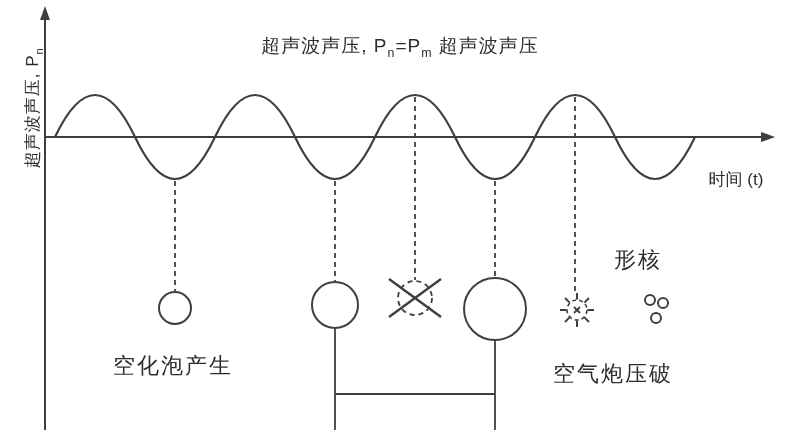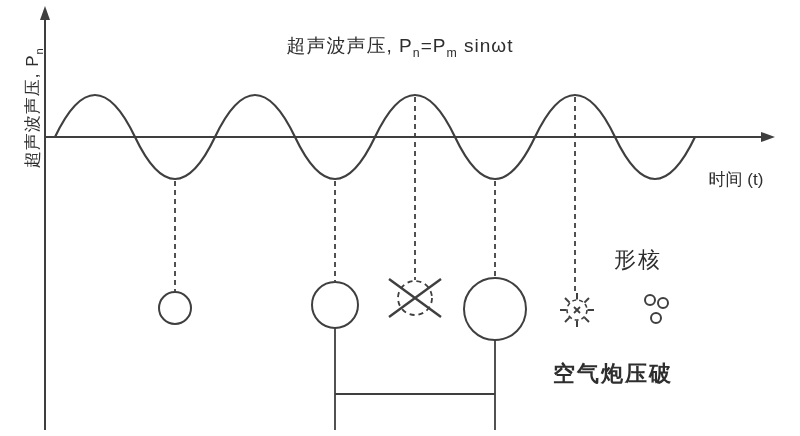--- a/index.html
+++ b/index.html
@@ -51,21 +51,21 @@
     text-align: center;
     transform: rotate(-90deg);
     transform-origin: center;
     font-size: 17px;
     white-space: nowrap;
     letter-spacing: 1px;
   }
   sub { font-size: 0.65em; }
   .lbl-generation { left: 173px; top: 351px; }
   .lbl-growth     { left: 415px; top: 369px; }
-  .lbl-collapse   { left: 613px; top: 359px; font-weight: bold; }
+  .lbl-collapse   { left: 613px; top: 359px; }
   .lbl-nucleation { left: 638px; top: 245px; }
 </style>
 </head>
 <body>
 
 <div class="figure">
 
   <svg width="800" height="436" viewBox="0 0 800 436">
 
     <g>
@@ -121,22 +121,23 @@
       <circle cx="656" cy="318" r="5"></circle>
     </g>
 
     <g stroke="currentColor" stroke-width="1.8">
       <line x1="335" y1="328" x2="335" y2="430"></line>
       <line x1="495" y1="340" x2="495" y2="430"></line>
       <line x1="335" y1="394" x2="495" y2="394"></line>
     </g>
   </svg>
 
-  <div class="title"><span>超声波声压, P</span><sub>n</sub><span>=P</span><sub>m</sub><span> sinωt</span></div>
+  <div class="title"><span>超声波声压, P</span><sub>n</sub><span>=P</span><sub>m</sub><span> 超声波声压</span></div>
 
   <div class="ylabel"><span>超声波声压, P</span><sub>n</sub></div>
 
   <div class="xlabel">时间 (t)</div>
 
+  <div class="lbl lbl-generation">空化泡产生</div>
   <div class="lbl lbl-collapse">空气炮压破</div>
   <div class="lbl lbl-nucleation">形核</div>
 
 </div>
 
 </body></html>

